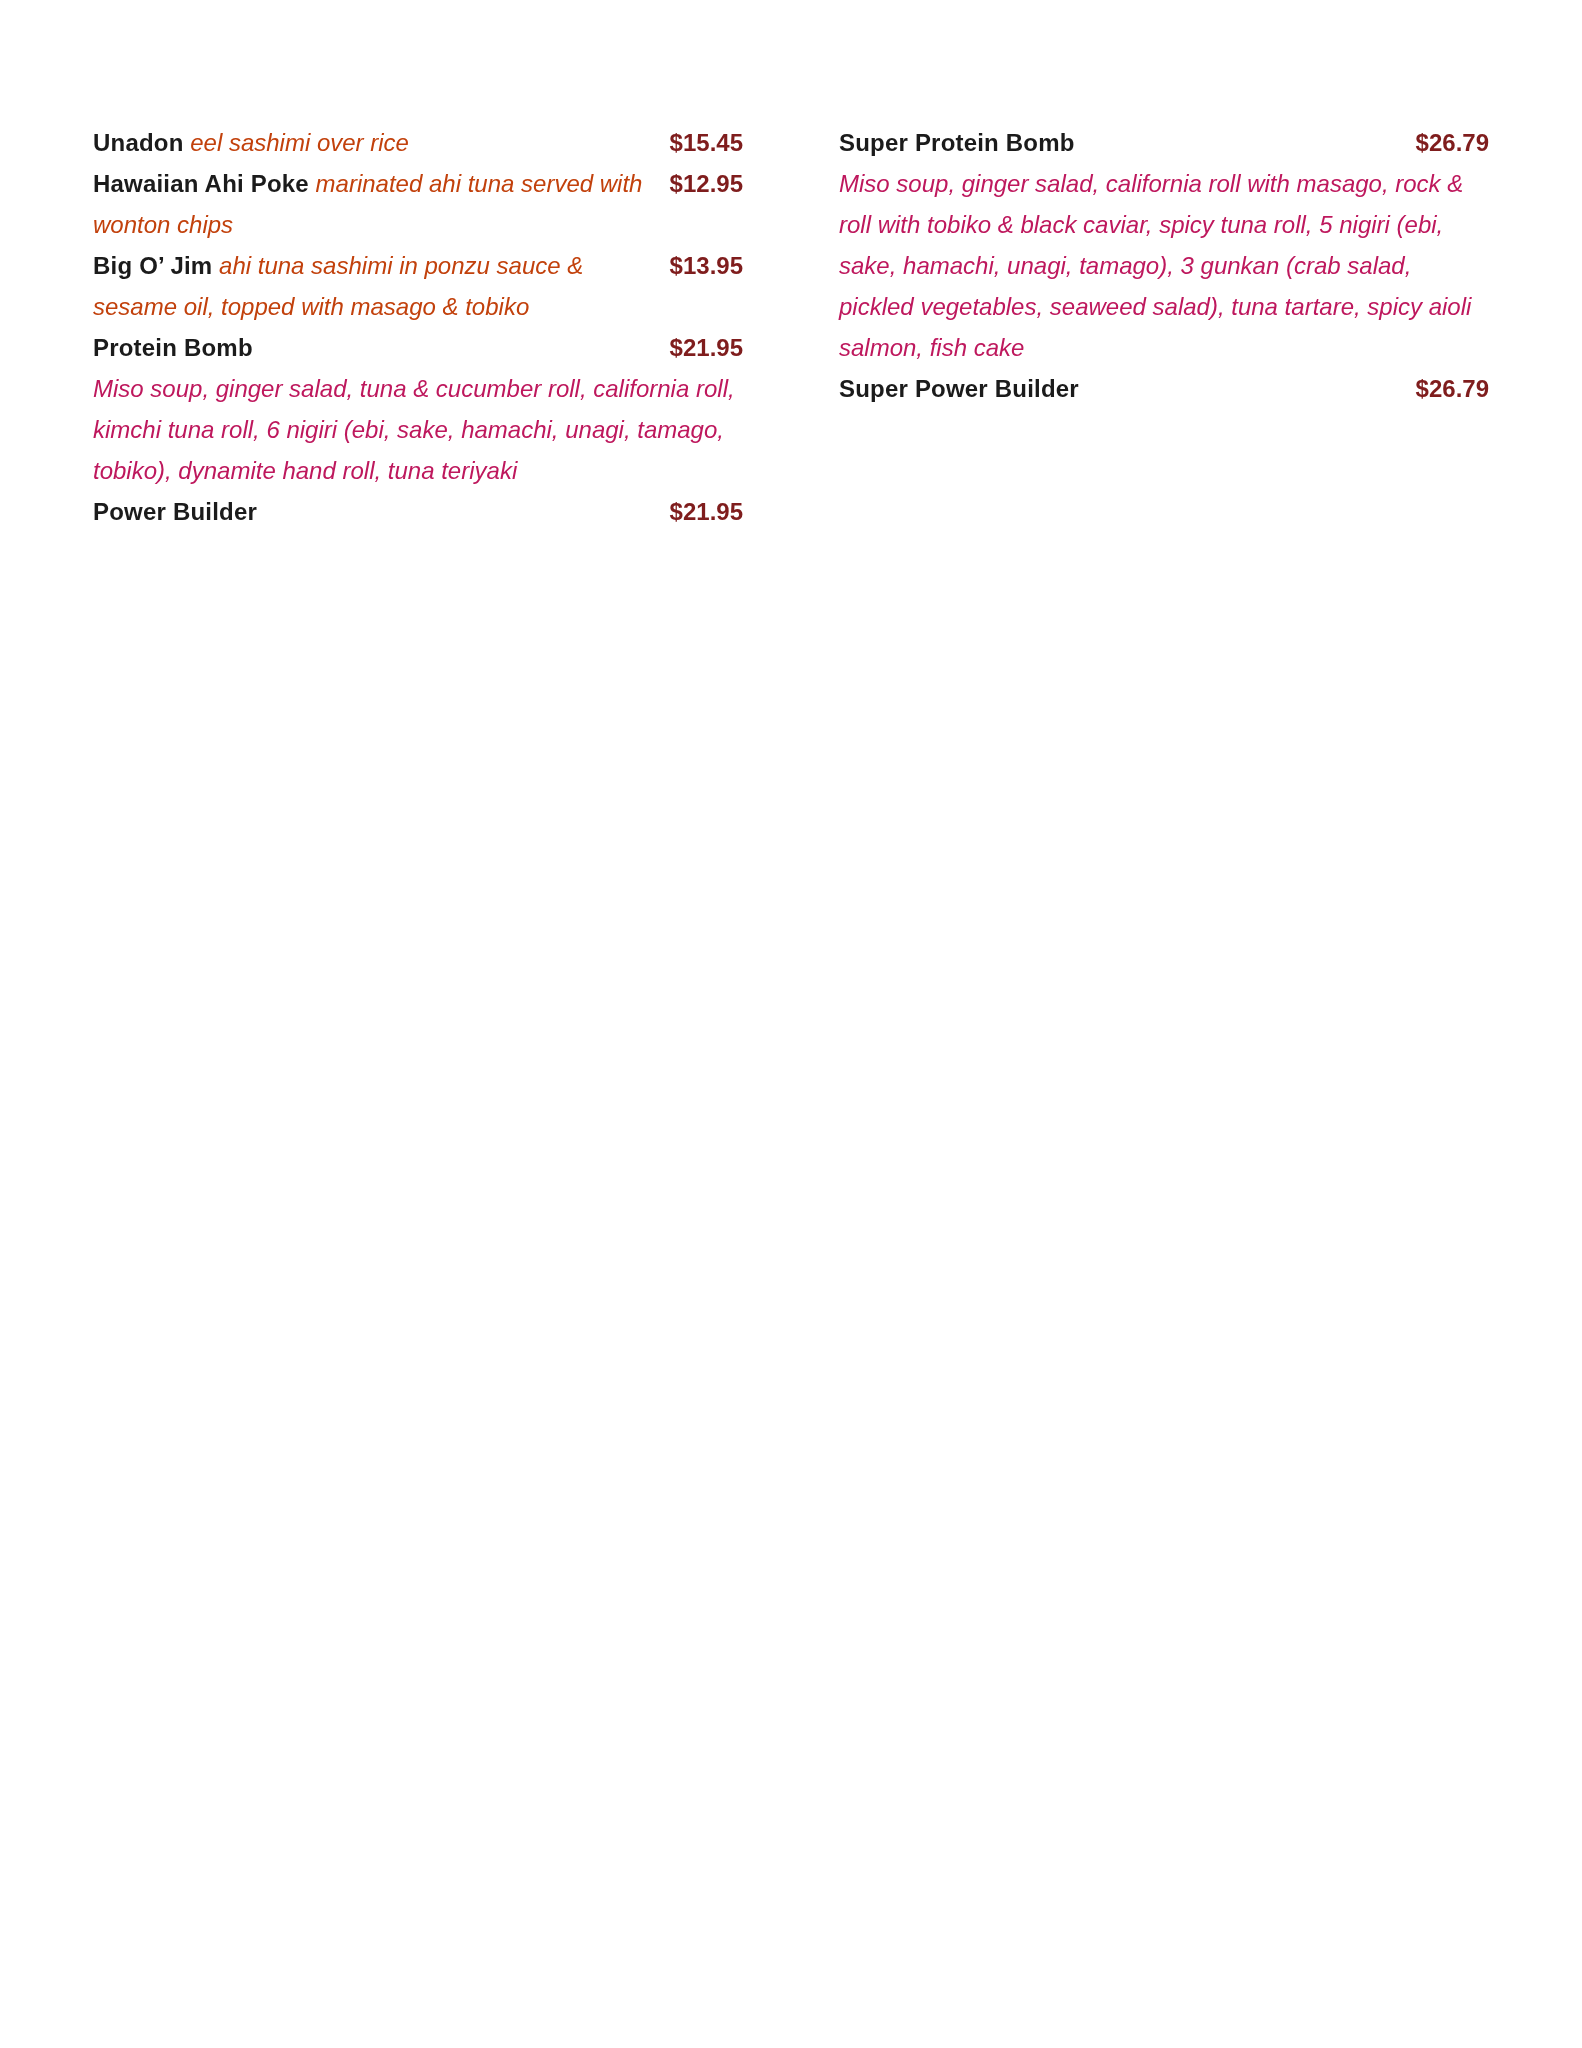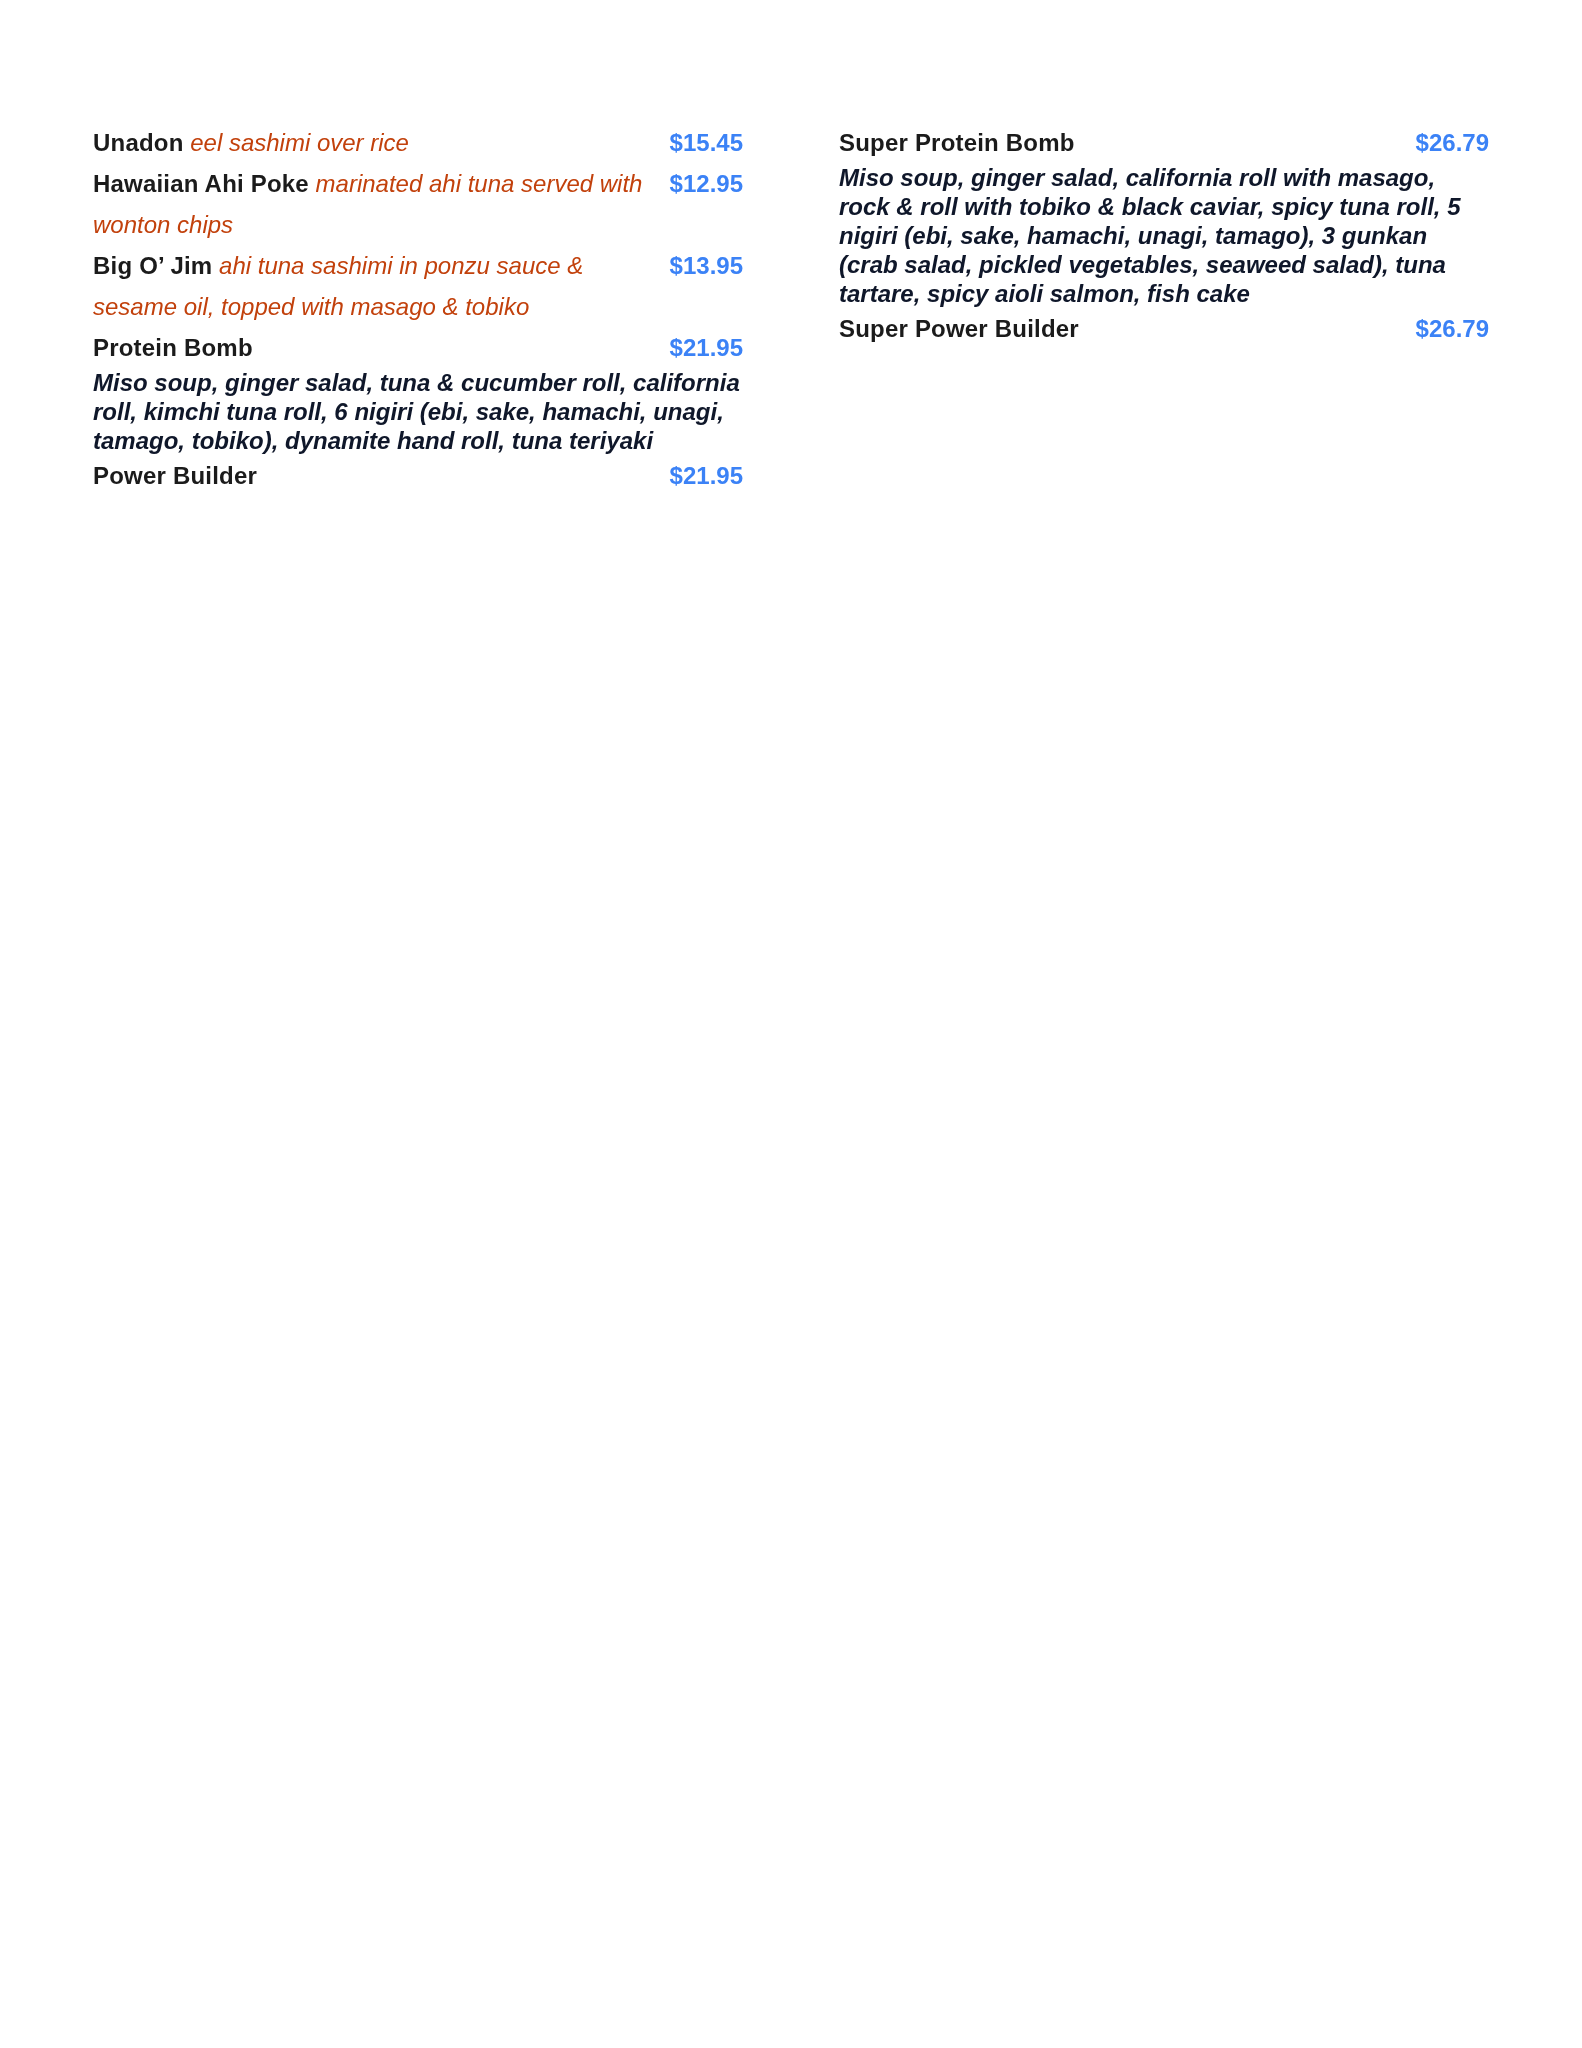--- a/index.html
+++ b/index.html
@@ -36,33 +36,32 @@
     line-height: 41px;
   }
   .item-name {
     font-weight: 700;
     color: #1b1b1b;
     letter-spacing: 0.2px;
   }
   .item-price {
     float: right;
     font-weight: 700;
-    color: #3b82f6;
+    color: #7f1d1d;
   }
   .item-inline-desc {
     font-style: italic;
     color: #c2410c;
   }
   .item-desc {
     margin: 0;
     font-size: 24px;
-    line-height: 29px;
+    line-height: 41px;
     font-style: italic;
-    color: #0f172a;
-    font-weight: bold;
+    color: #be185d;
   }
 </style>
 </head>
 <body>
 
 <div class="page">
   <div class="menu">
 
     <div class="col">
 

